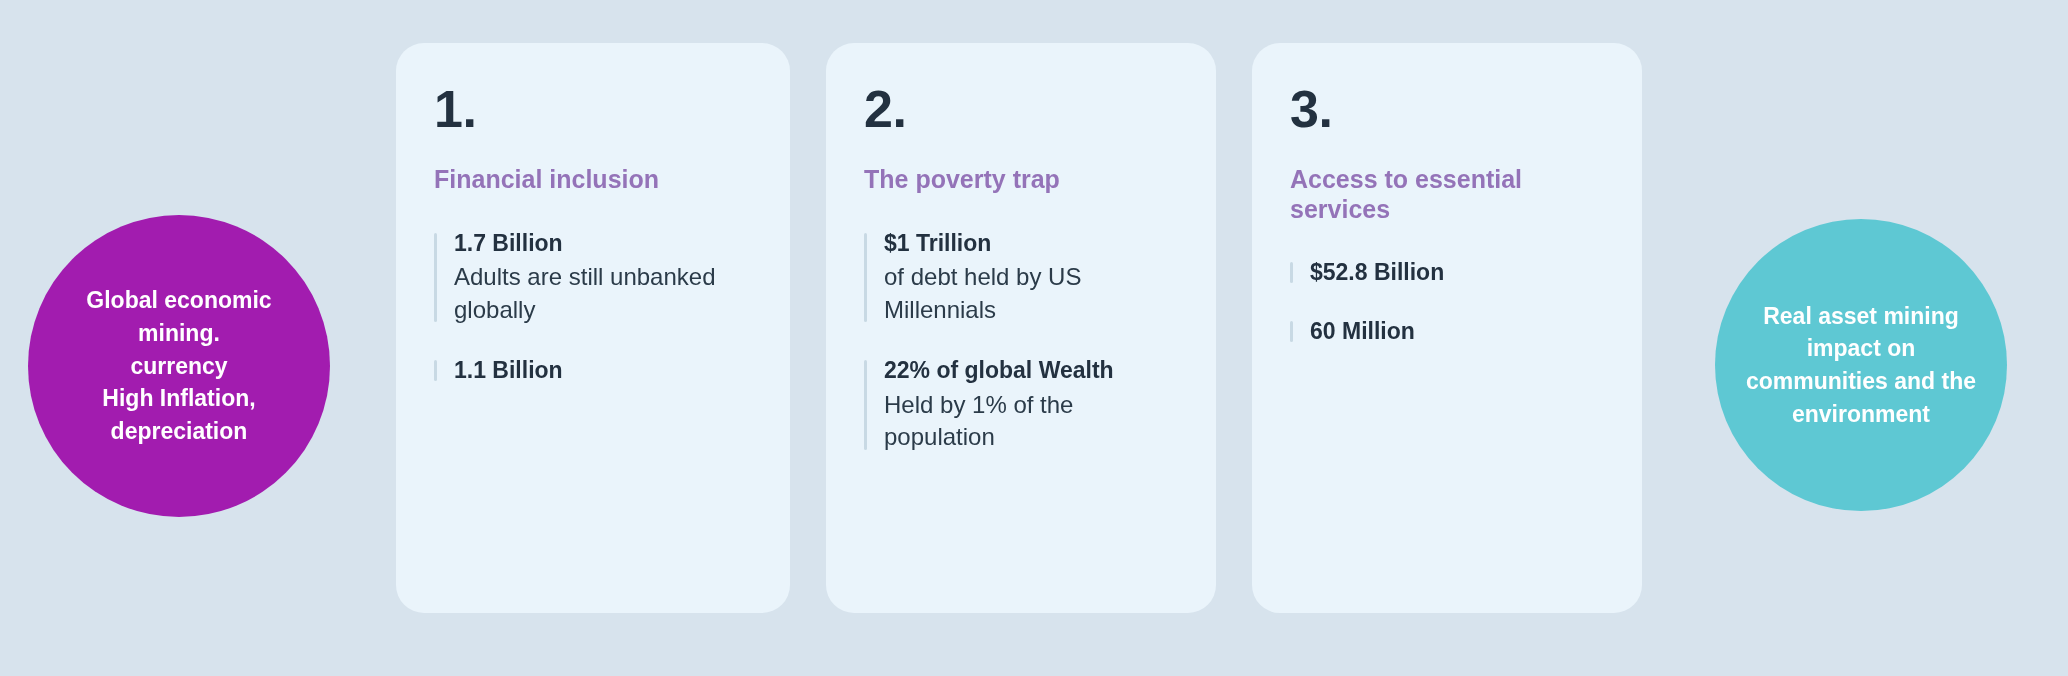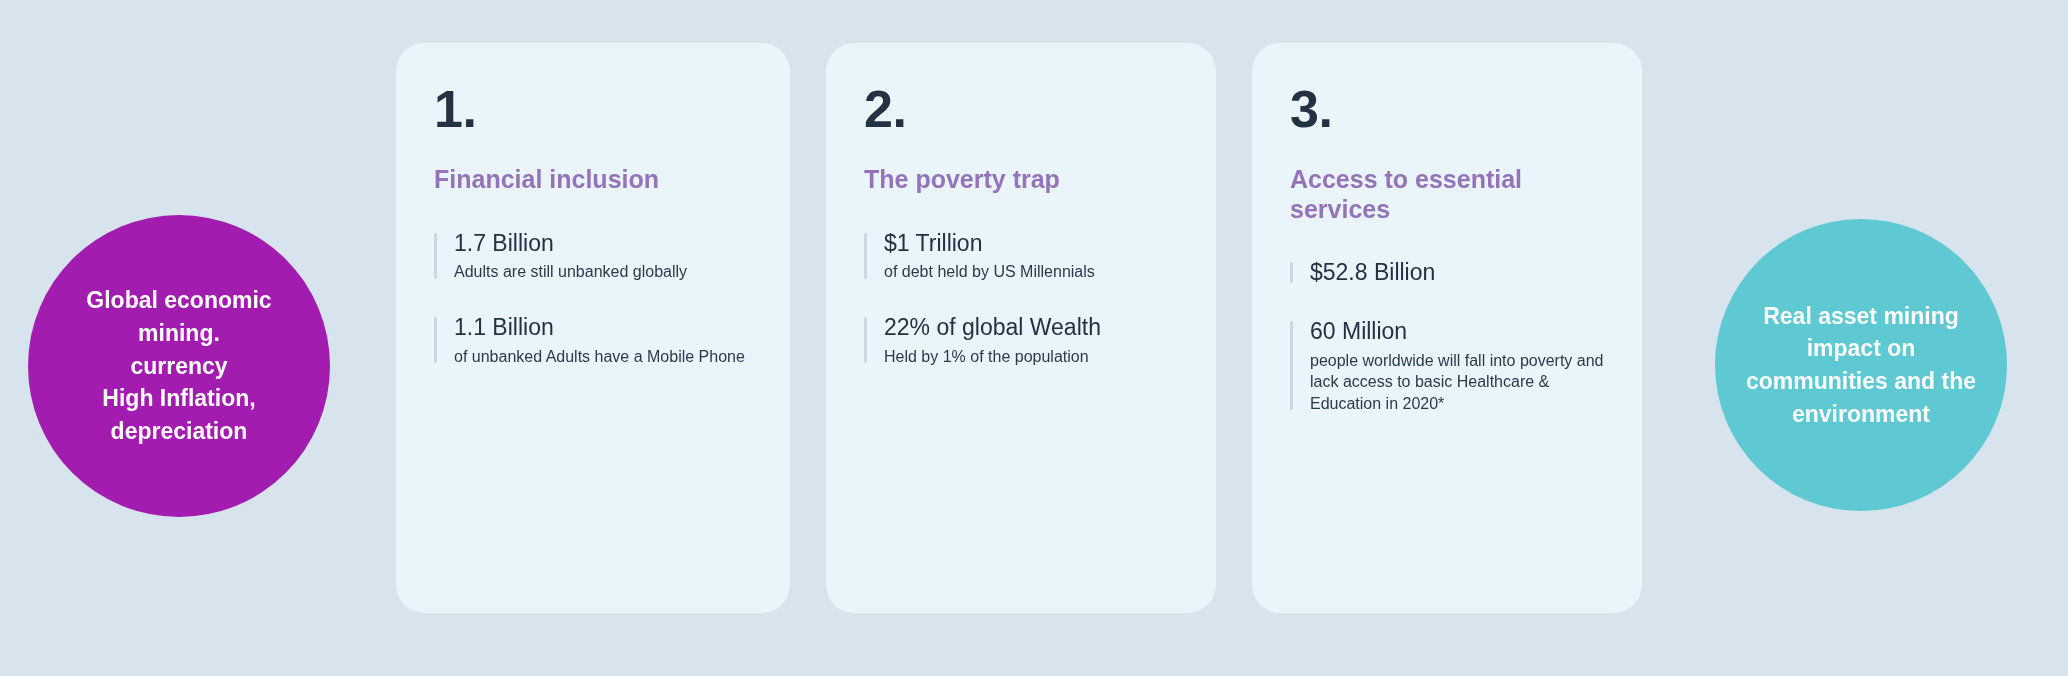--- a/index.html
+++ b/index.html
@@ -89,27 +89,27 @@
     position: absolute;
     left: 0;
     top: 4px;
     bottom: 4px;
     width: 3px;
     background: #c8d9e4;
     border-radius: 2px;
   }
   .fact-head {
     font-size: 23px;
-    font-weight: normal;
+    font-weight: bold;
     color: #233140;
     line-height: 1.25;
     margin-bottom: 4px;
   }
   .fact-body {
-    font-size: 16px;
+    font-size: 24px;
     color: #2b3b49;
     line-height: 1.35;
   }
 </style>
 </head>
 <body>
 
 <div class="stage">
 
   <div class="circle circle-left">
@@ -124,21 +124,20 @@
 
   <div class="card card-1">
     <div class="card-number">1.</div>
     <div class="card-title">Financial inclusion</div>
     <div class="fact">
       <div class="fact-head">1.7 Billion</div>
       <div class="fact-body">Adults are still unbanked globally</div>
     </div>
     <div class="fact">
       <div class="fact-head">1.1 Billion</div>
-      <div class="fact-body">of unbanked Adults have a Mobile Phone</div>
     </div>
   </div>
 
   <div class="card card-2">
     <div class="card-number">2.</div>
     <div class="card-title">The poverty trap</div>
     <div class="fact">
       <div class="fact-head">$1 Trillion</div>
       <div class="fact-body">of debt held by US Millennials</div>
     </div>
@@ -149,21 +148,20 @@
   </div>
 
   <div class="card card-3">
     <div class="card-number">3.</div>
     <div class="card-title">Access to essential services</div>
     <div class="fact">
       <div class="fact-head">$52.8 Billion</div>
     </div>
     <div class="fact">
       <div class="fact-head">60 Million</div>
-      <div class="fact-body">people worldwide will fall into poverty and lack access to basic Healthcare &amp; Education in 2020*</div>
     </div>
   </div>
 
   <div class="circle circle-right">
     <div>
       <span>Real asset  mining</span>
       <span>impact on</span>
       <span>communities and the</span>
       <span>environment</span>
     </div>

